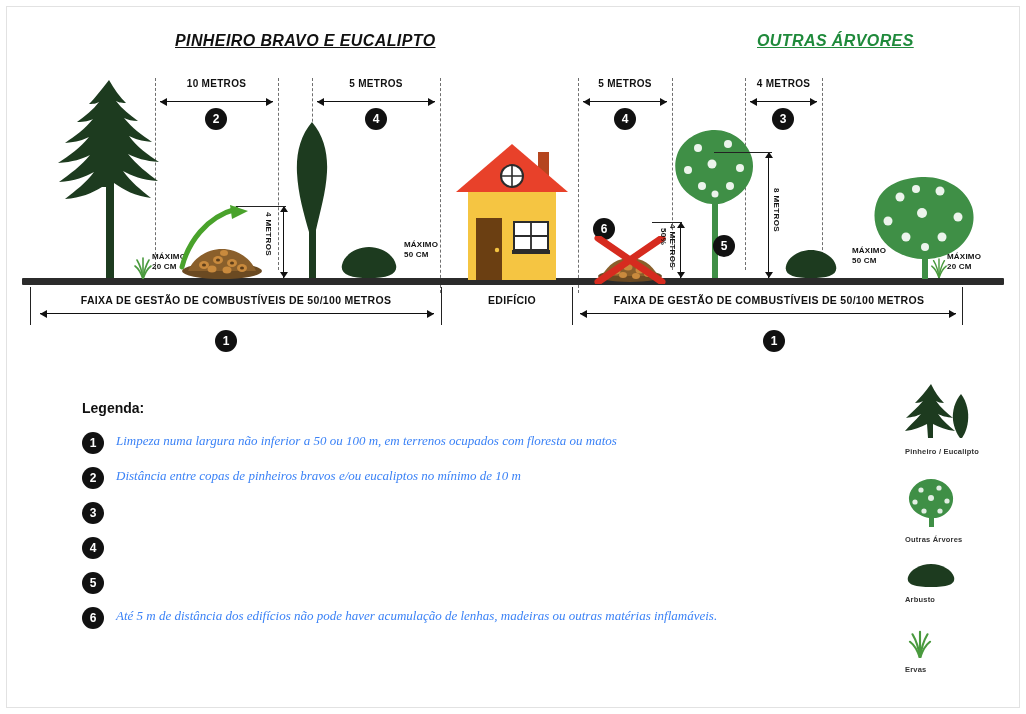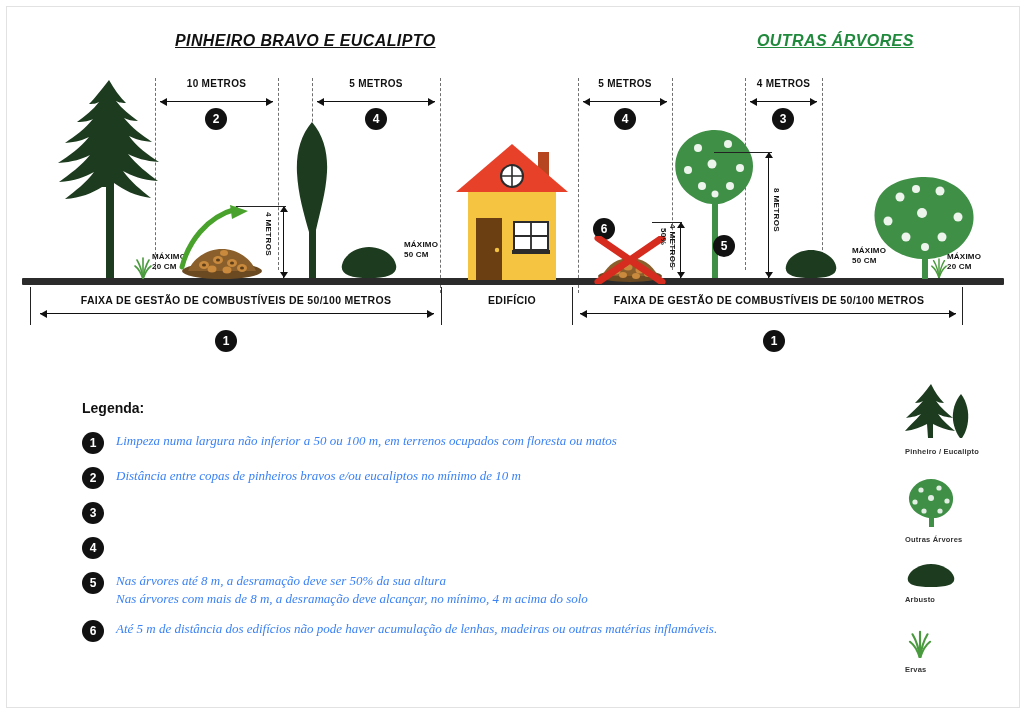--- a/index.html
+++ b/index.html
@@ -321,22 +321,20 @@
     <div class="legend-row">
       <div class="badge">3</div>
     </div>
 
     <div class="legend-row">
       <div class="badge">4</div>
     </div>
 
     <div class="legend-row">
       <div class="badge">5</div>
-      <div class="legend-text" style="white-space:pre-line;">Nas árvores até 8 m, a desramação deve ser 50% da sua altura
-Nas árvores com mais de 8 m, a desramação deve alcançar, no mínimo, 4 m acima do solo</div>
     </div>
 
     <div class="legend-row">
       <div class="badge">6</div>
       <div class="legend-text" style="white-space:pre-line;">Até 5 m de distância dos edifícios não pode haver acumulação de lenhas, madeiras ou outras matérias inflamáveis.</div>
     </div>
   </div>
 
   <div class="side-key" style="left:905px; top:382px; width:86px;">
     <svg width="70" height="58" viewBox="0 0 70 58">

